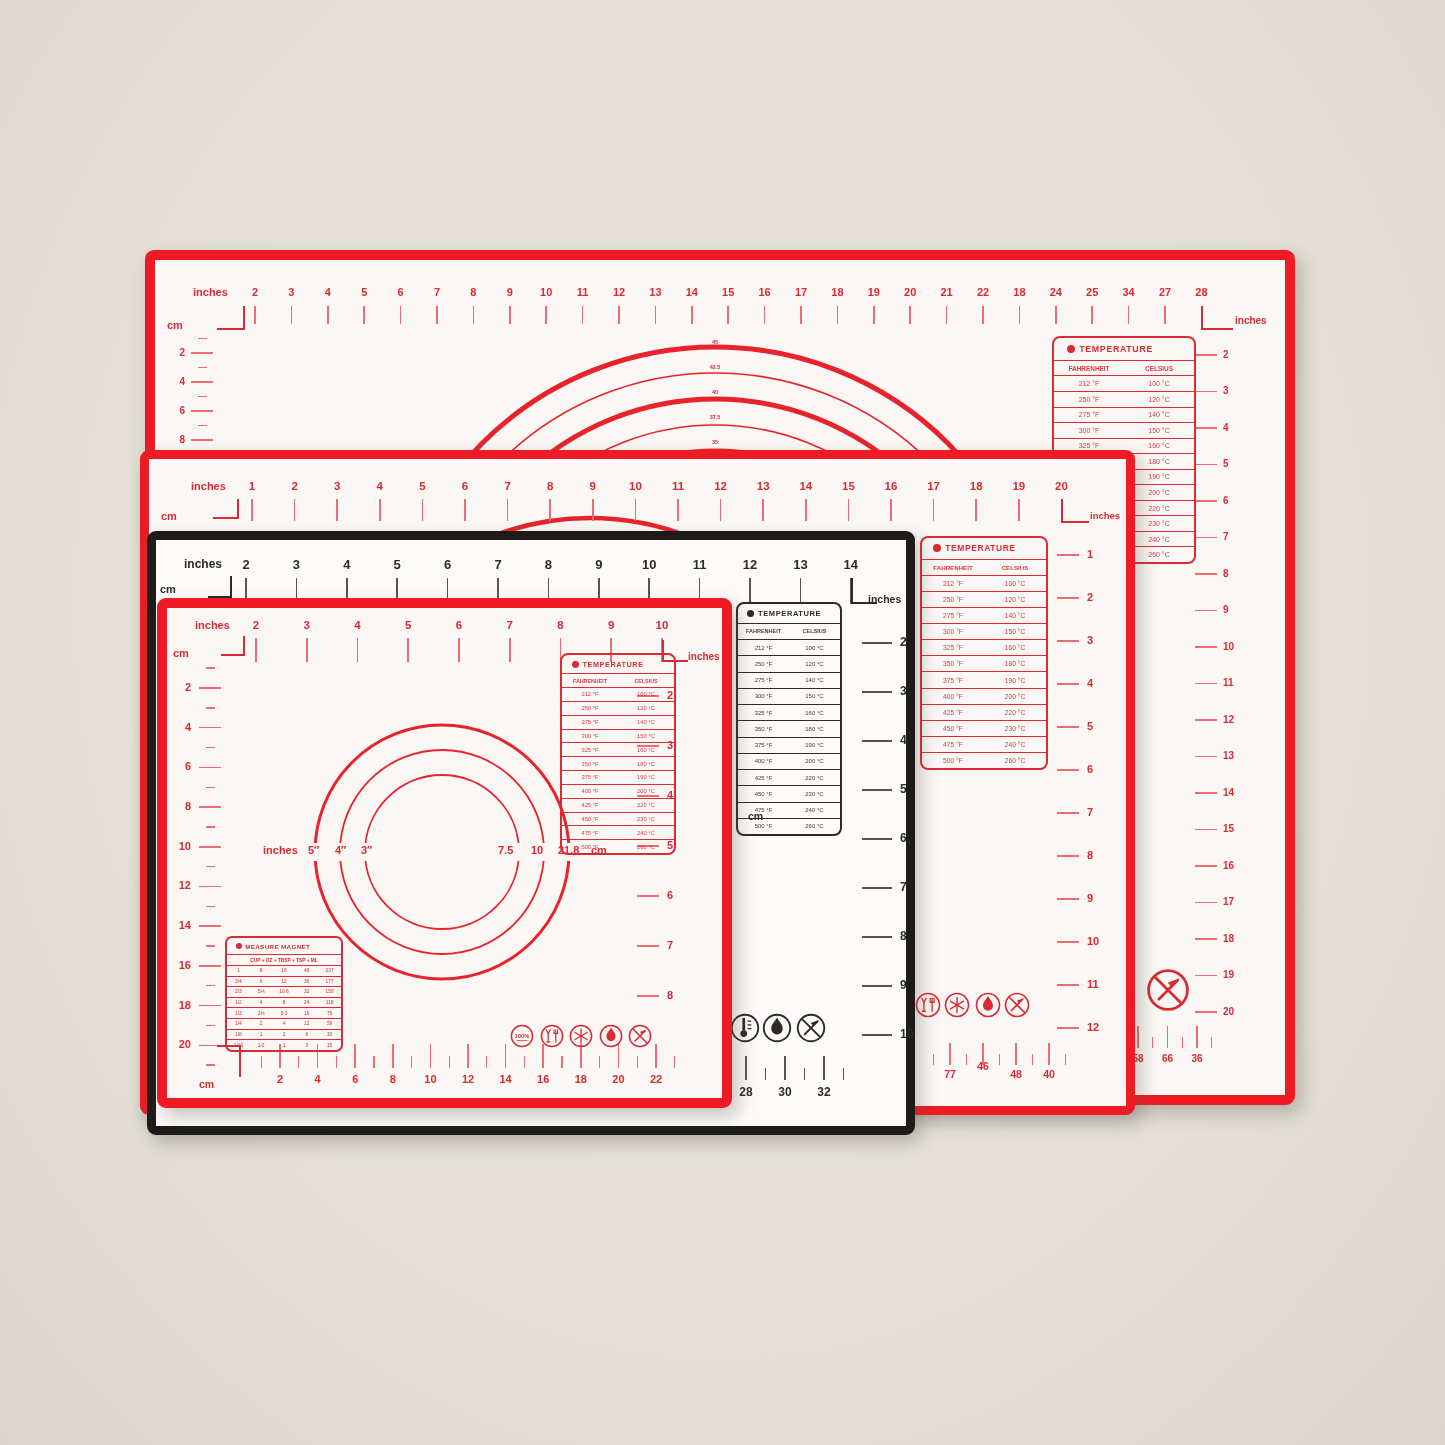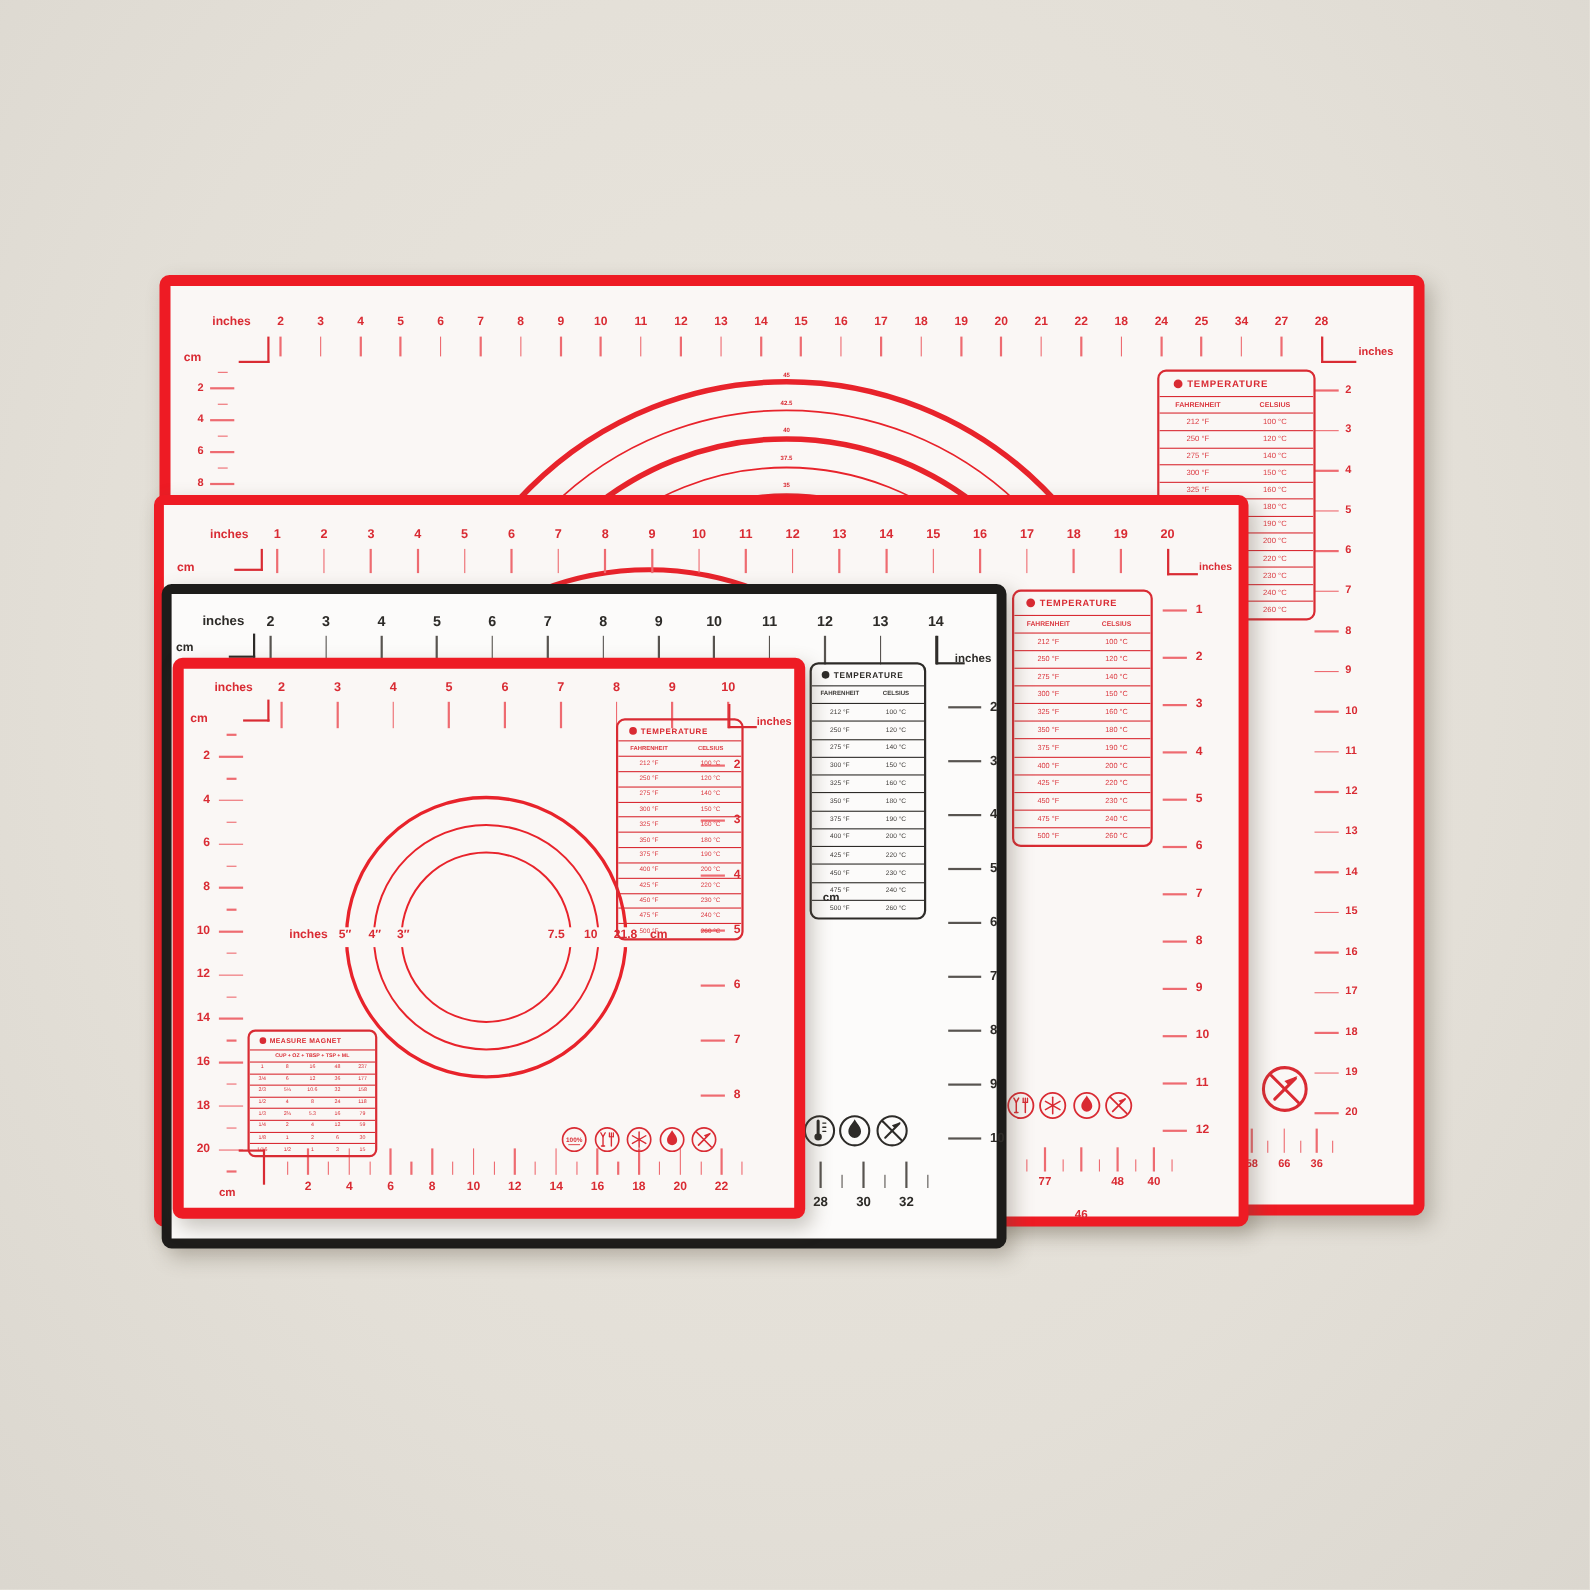--- a/index.html
+++ b/index.html
@@ -306,21 +306,21 @@
       <div class="tk" style="left: 908px; top: 439.2px; width: 22px; height: 1.6px;"></div>
       <div class="rn" style="left: 938px; top: 433.95px; width: 30px; font-size: 11px; text-align: left;">9</div>
       <div class="tk" style="left: 908px; top: 482.2px; width: 22px; height: 1.6px;"></div>
       <div class="rn" style="left: 938px; top: 476.95px; width: 30px; font-size: 11px; text-align: left;">10</div>
       <div class="tk" style="left: 908px; top: 525.2px; width: 22px; height: 1.6px;"></div>
       <div class="rn" style="left: 938px; top: 519.95px; width: 30px; font-size: 11px; text-align: left;">11</div>
       <div class="tk" style="left: 908px; top: 568.2px; width: 22px; height: 1.6px;"></div>
       <div class="rn" style="left: 938px; top: 562.95px; width: 30px; font-size: 11px; text-align: left;">12</div>
       <div class="rn" style="left: 785px; top: 610px; width: 32px; font-size: 10.5px;">77</div>
       <div class="tk" style="left: 800.2px; top: 584px; width: 1.6px; height: 22px;"></div>
-      <div class="rn" style="left: 818px; top: 640px; width: 32px; font-size: 10.5px;">46</div>
+      <div class="rn" style="left: 818px; top: 602px; width: 32px; font-size: 10.5px;">46</div>
       <div class="tk" style="left: 833.2px; top: 584px; width: 1.6px; height: 22px;"></div>
       <div class="rn" style="left: 851px; top: 610px; width: 32px; font-size: 10.5px;">48</div>
       <div class="tk" style="left: 866.2px; top: 584px; width: 1.6px; height: 22px;"></div>
       <div class="rn" style="left: 884px; top: 610px; width: 32px; font-size: 10.5px;">40</div>
       <div class="tk" style="left: 899.2px; top: 584px; width: 1.6px; height: 22px;"></div>
       <div class="tk" style="left: 783.8px; top: 595px; width: 1.4px; height: 11px;"></div>
       <div class="tk" style="left: 816.8px; top: 595px; width: 1.4px; height: 11px;"></div>
       <div class="tk" style="left: 849.8px; top: 595px; width: 1.4px; height: 11px;"></div>
       <div class="tk" style="left: 882.8px; top: 595px; width: 1.4px; height: 11px;"></div>
       <div class="tk" style="left: 915.8px; top: 595px; width: 1.4px; height: 11px;"></div>

